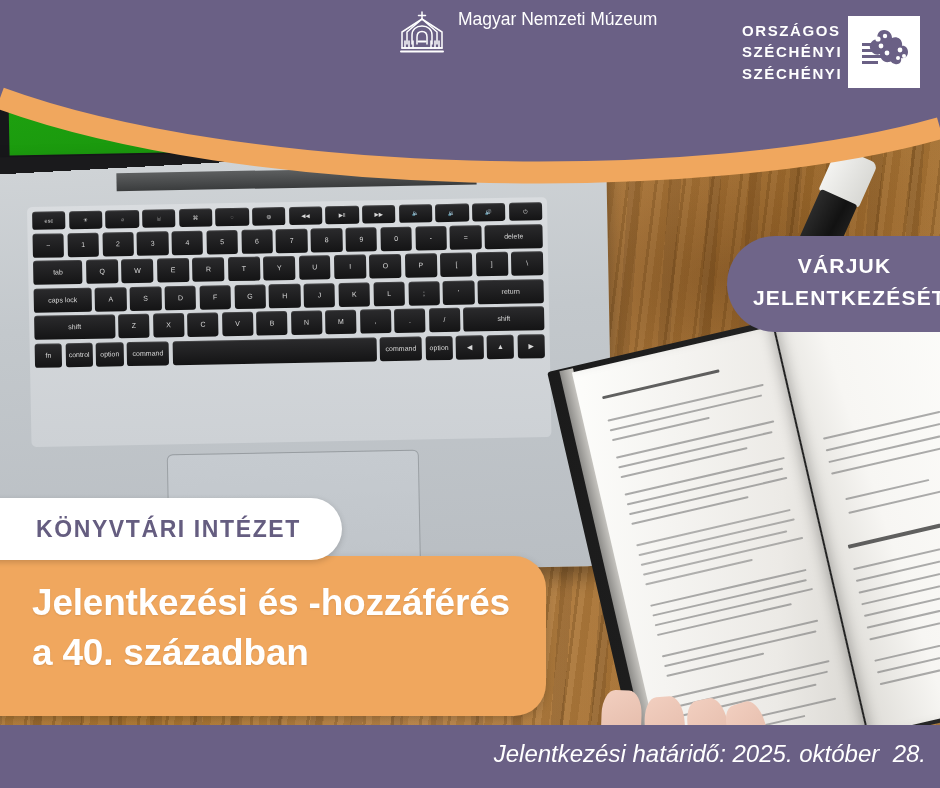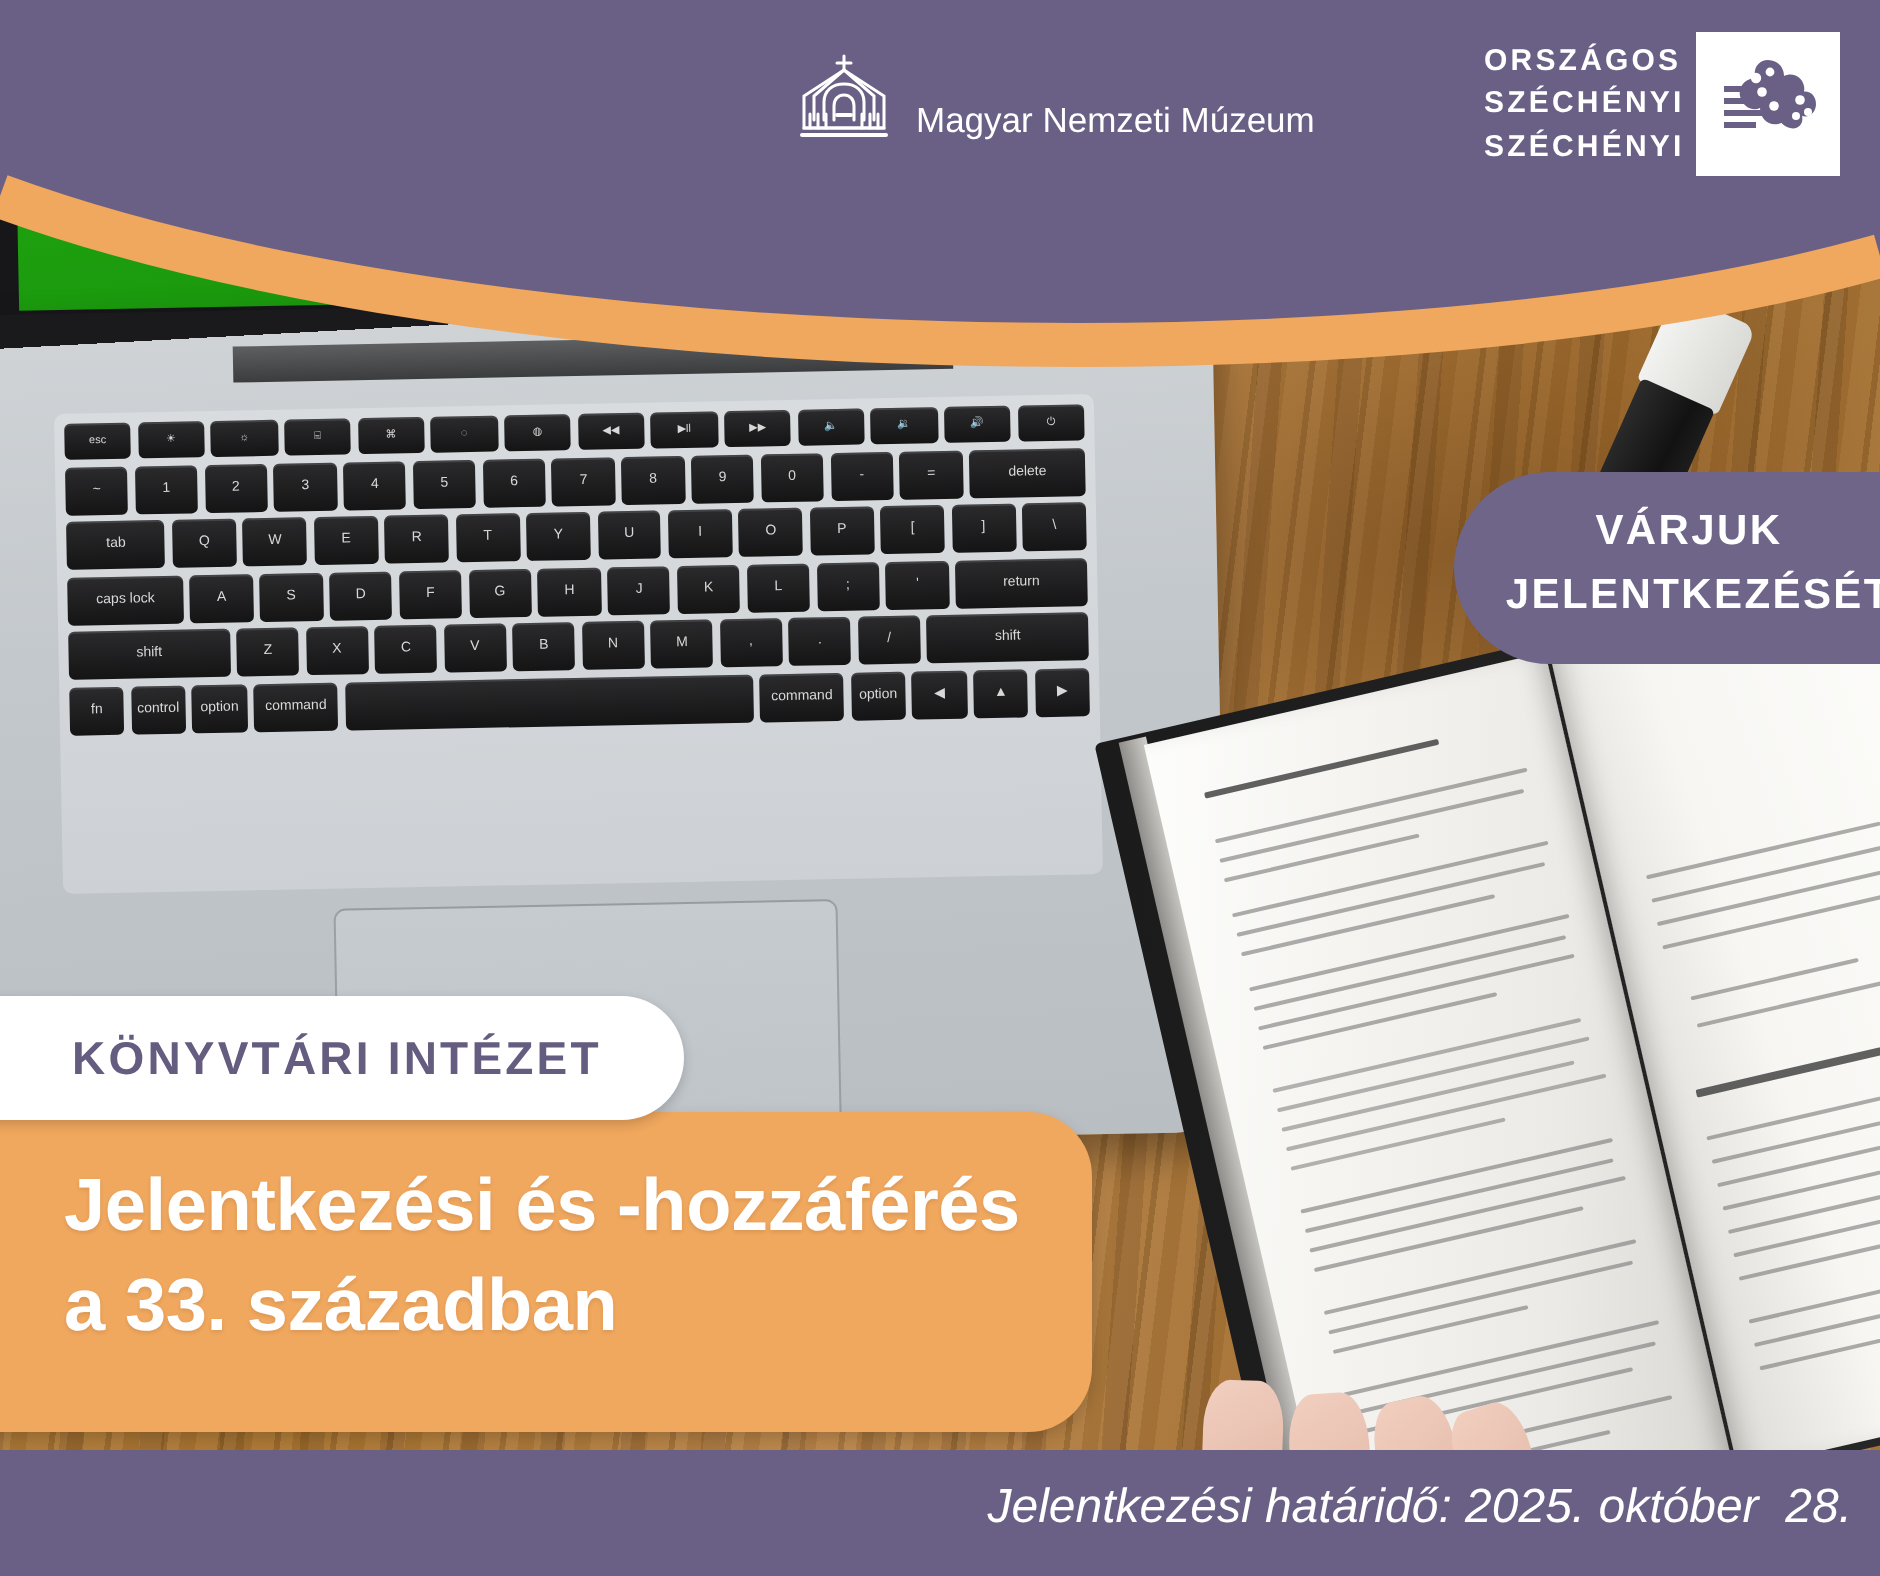--- a/index.html
+++ b/index.html
@@ -200,22 +200,22 @@
     font-family:"Liberation Sans",sans-serif;
   }
   .footer .deadline{
     position:absolute;right:14px;top:15px;
     color:#ffffff;font-size:24px;font-style:italic;white-space:pre;
     font-family:"Liberation Sans",sans-serif;
   }
 
   
   .logo-museum{
-    position:absolute;left:398px;top:24px;
-    display:flex;align-items:flex-end;gap:12px;
+    position:absolute;left:398px;top:8px;
+    display:flex;align-items:flex-start;gap:12px;
   }
   .logo-museum .mtxt{
     color:#ffffff;font-size:17.5px;line-height:1.32;
     font-family:"Liberation Sans",sans-serif;
   }
   .logo-oszk{
     position:absolute;left:742px;top:16px;
     display:flex;align-items:center;gap:0px;
   }
   .logo-oszk .otxt{
@@ -492,21 +492,21 @@
     </div>
   </div>
 
   <div class="varjuk-box">
     <div class="l1">VÁRJUK</div>
     <div class="l2">JELENTKEZÉSÉT!</div>
   </div>
 
   <div class="title-box">
     <div class="t1">Jelentkezési és -hozzáférés</div>
-    <div class="t2">a 33. században</div>
+    <div class="t2">a 40. században</div>
   </div>
   <div class="pill-intezet">
     <span>KÖNYVTÁRI INTÉZET</span>
   </div>
 
   <div class="footer">
     <div class="deadline">Jelentkezési határidő: 2025. október  28.</div>
   </div>
 
 </div>

